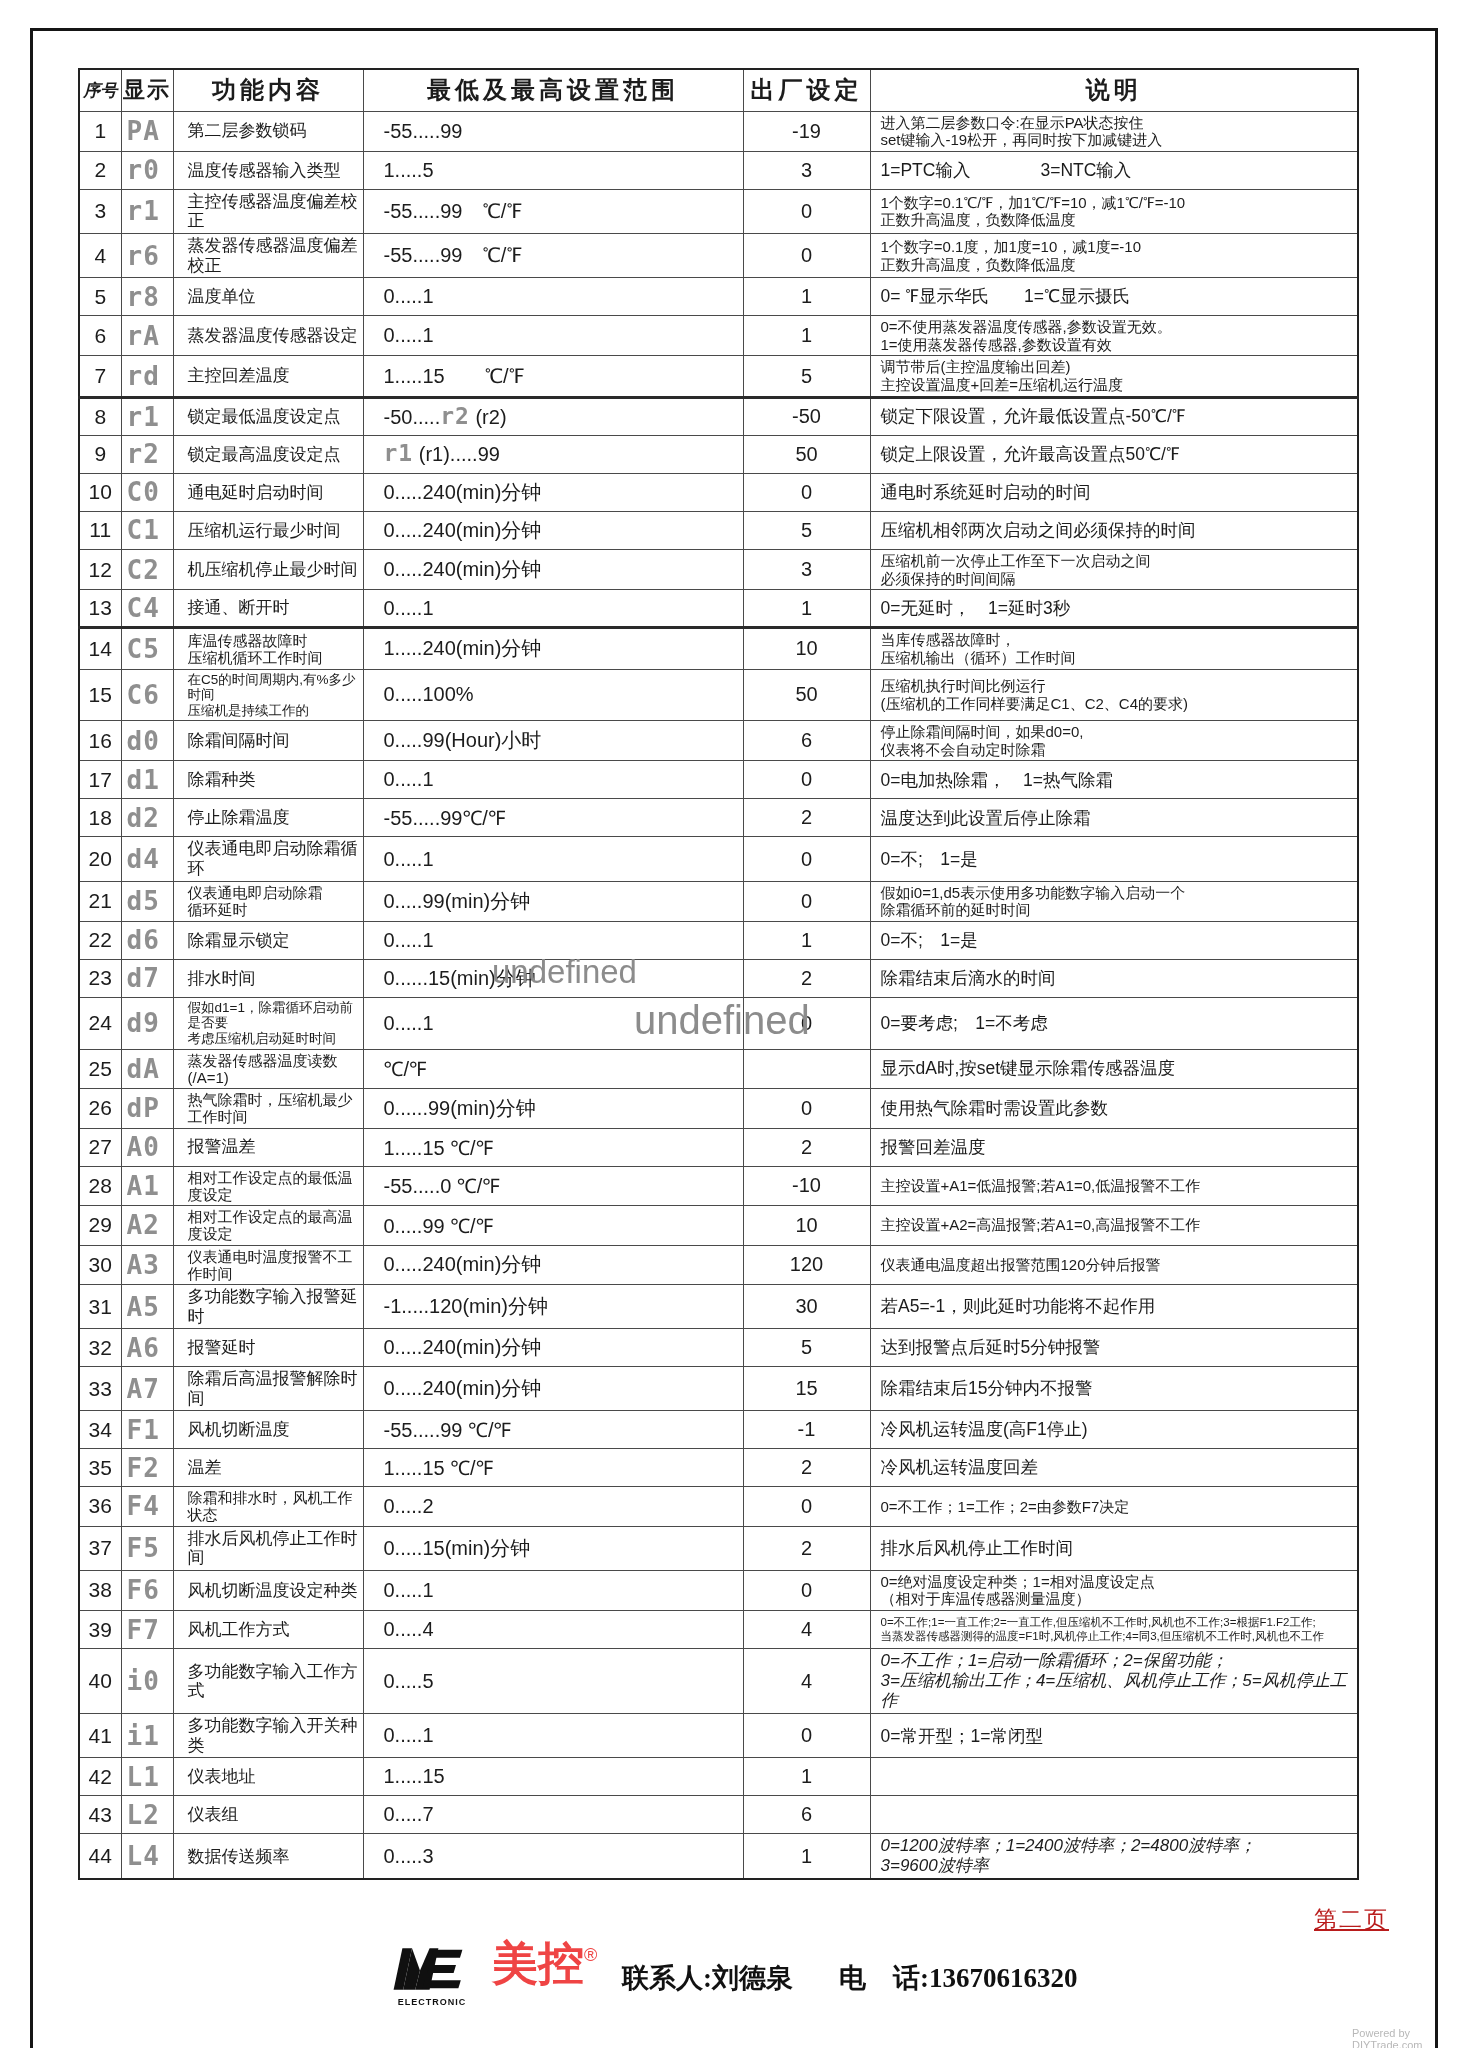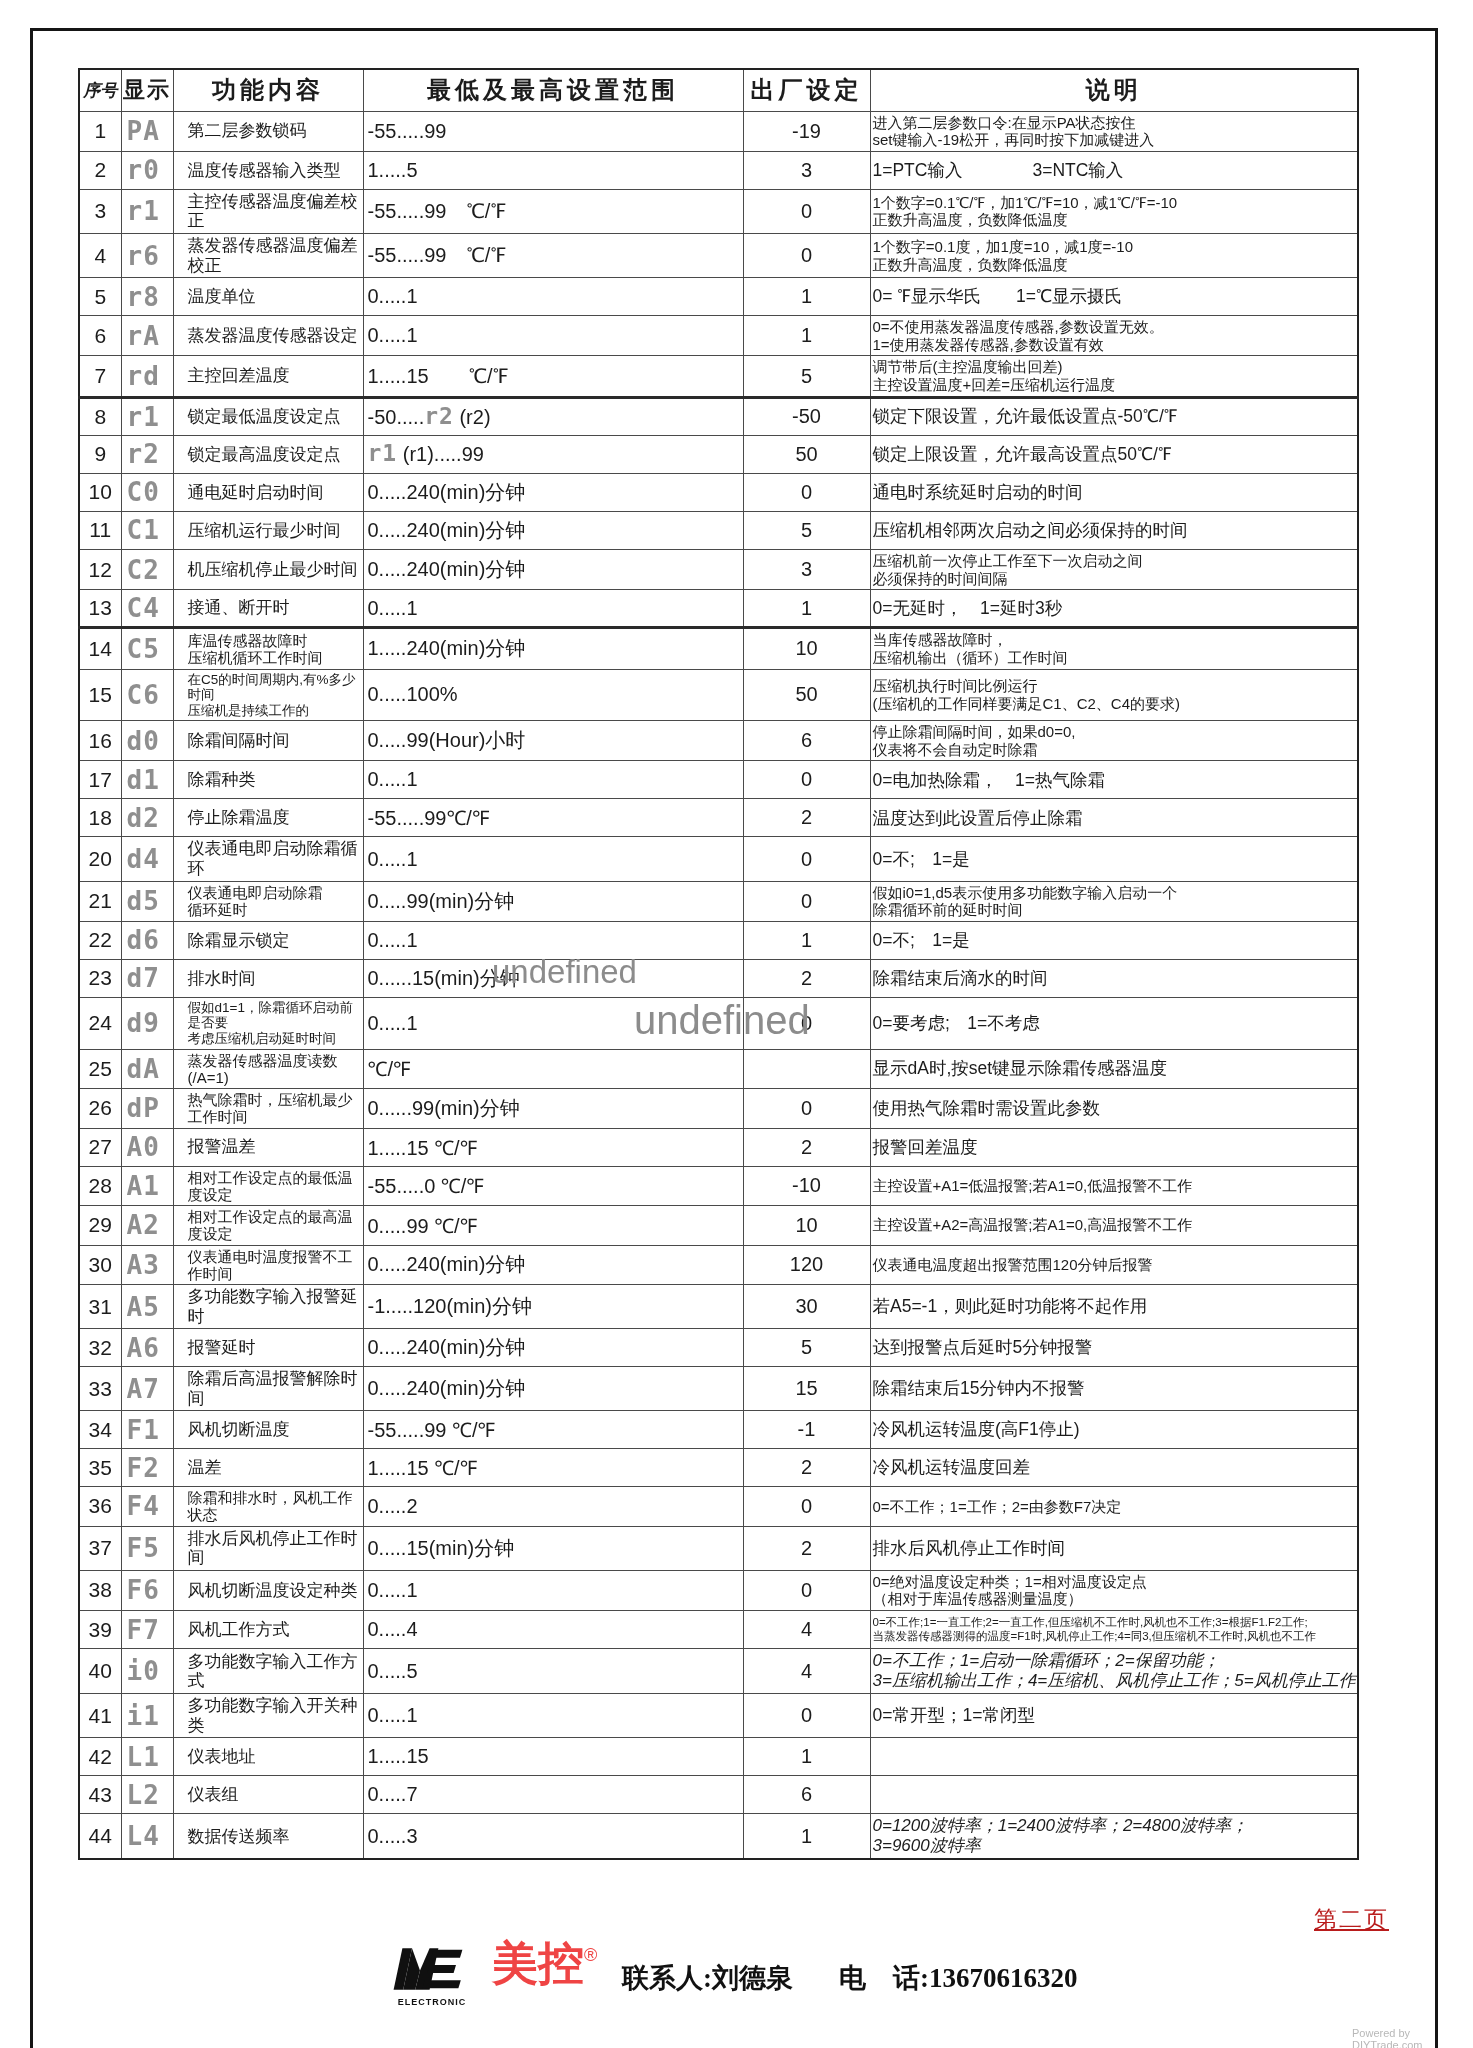--- a/index.html
+++ b/index.html
@@ -18,23 +18,23 @@
   th.th-no { font-size:17px; letter-spacing:0;font-style:italic; }
   th.th-disp { font-size:22px; letter-spacing:2px; }
   td.no { text-align:center; font-size:21px; }
   td.disp { padding-left:5px; }
   .seg { font-family:"DejaVu Sans Mono", monospace; font-weight:bold; color:#8f8f8f;
          font-size:26px; letter-spacing:1px; line-height:1; }
   .seg-inline { font-size:23px; }
   td.func { padding-left:14px; font-size:17px; line-height:1.15; }
   td.func.fs-s { font-size:15px; }
   td.func.fs-t { font-size:13.5px; }
-  td.range { padding-left:4px; font-size:20px; }
+  td.range { padding-left:20px; font-size:20px; }
   td.set { text-align:center; font-size:20px; }
-  td.desc { padding-left:2px; line-height:1.18; }
+  td.desc { padding-left:10px; line-height:1.18; }
   td.desc.ds-n { font-size:17.5px; }
   td.desc.ds-s { font-size:15px; }
   td.desc.ds-t { font-size:17px;font-style:italic; }
   td.desc.ds-x { font-size:11.5px; }
   tr.thick-top td { border-top:3px solid #2a2a2a; }
   .wm { position:absolute; color:#8c8c8c; font-family:"Liberation Sans",sans-serif; z-index:5; }
   .wm1 { left:492px; top:953px; font-size:33px; }
   .wm2 { left:634px; top:998px; font-size:40px; }
   .footer { position:absolute; left:0; top:1938px; width:1473px; height:70px; }
   .logo { position:absolute; left:390px; top:8px; width:84px; text-align:center; }

